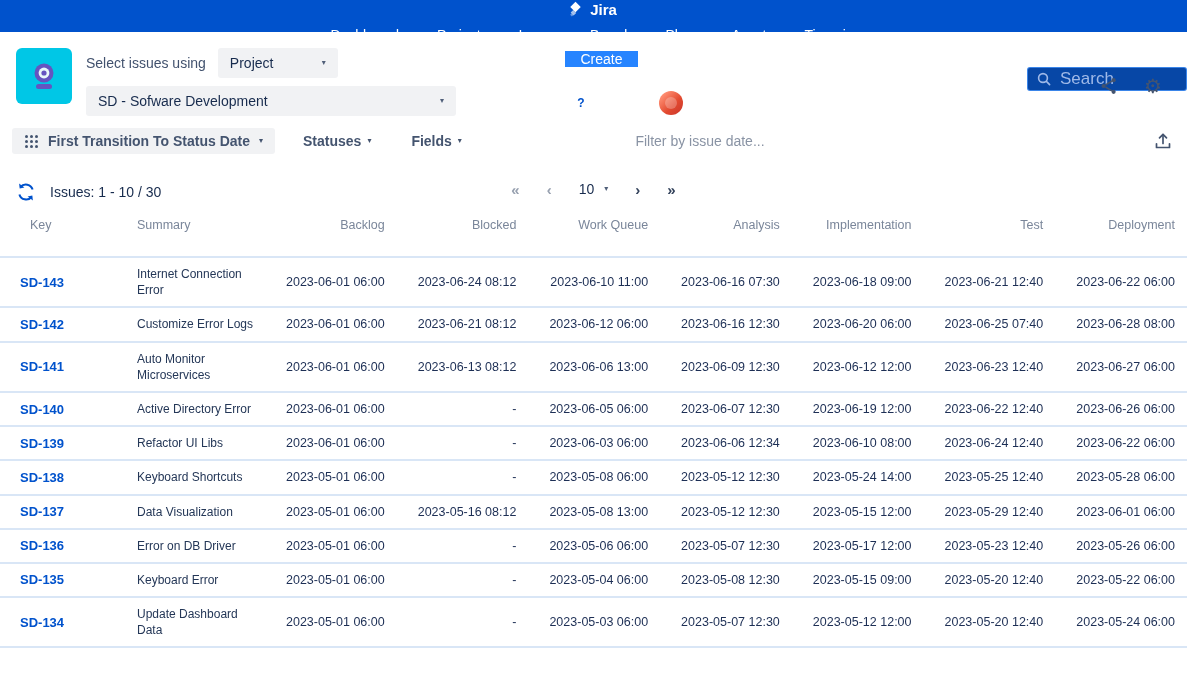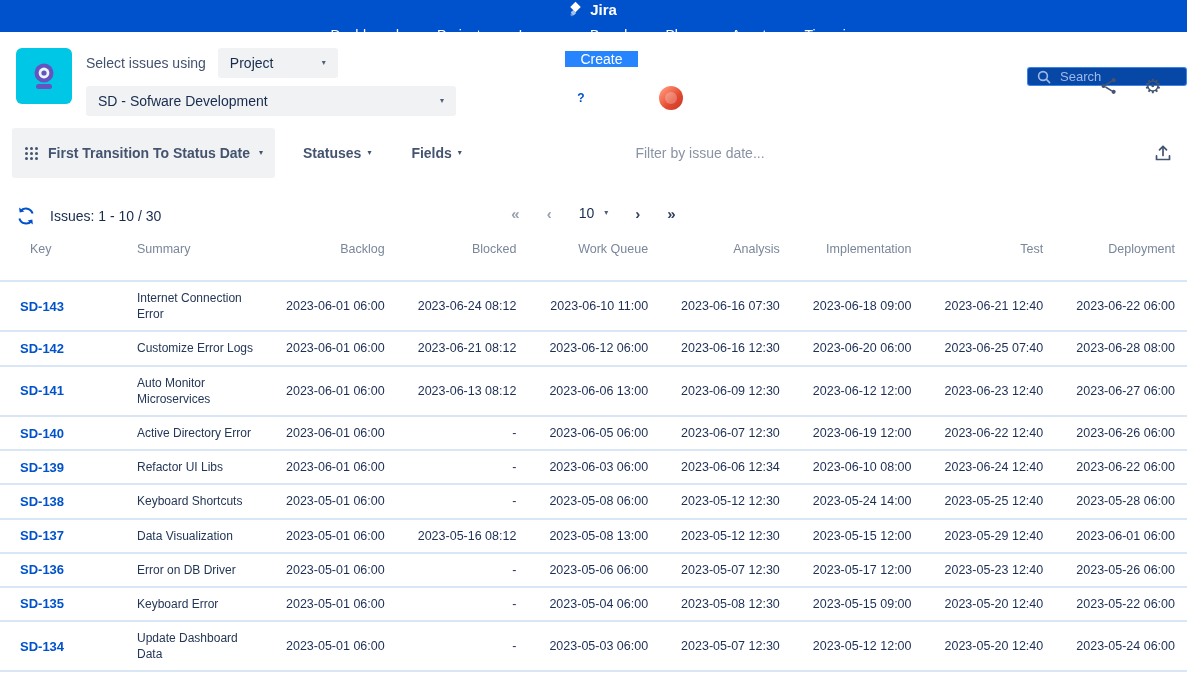--- a/index.html
+++ b/index.html
@@ -28,21 +28,21 @@
     height:32px; padding:0 15px; margin-left:4px;
     background:#2684FF; color:#fff; font-size:14px; font-weight:500;
   }
   .search-box {
     margin-left:auto; display:flex; align-items:center; gap:6px;
     width:160px; height:25px; padding:0 8px;
     background:#0747A6; border:1px solid rgba(76,154,255,.75); border-radius:3px;
   }
   .search-input {
     background:transparent; border:none; outline:none; color:#fff;
-    font-size:13px; width:110px; font-family:inherit;
+    font-size:17px; width:110px; font-family:inherit;
   }
   .search-input::placeholder { color:#9FB9E8; }
   .nav-right { display:flex; align-items:center; gap:21px; margin-left:20px; margin-right:12px; }
   .icon-btn { display:flex; align-items:center; justify-content:center; width:24px; height:24px; }
   .help-circle {
     width:20px; height:20px; border-radius:50%; background:#fff;
     display:flex; align-items:center; justify-content:center;
     color:#0052CC; font-size:12px; font-weight:700;
   }
   .gear-white { font-size:19px; color:#fff; line-height:1; }
@@ -73,21 +73,21 @@
   .dropdown .chev { color:#505F79; }
   .dropdown.sm { width:120px; }
   .dropdown.lg { width:370px; }
   .gadget-actions { margin-left:auto; display:flex; align-items:center; gap:20px; padding:26px 6px 0 0; }
   .icon-plain { display:flex; align-items:center; justify-content:center; width:24px; height:24px; }
   .gear-gray { font-size:20px; color:#44546F; line-height:1; }
 
   
   .toolbar { display:flex; align-items:center; padding:4px 12px 10px; position:relative; }
   .field-btn {
-    display:flex; align-items:center; gap:9px; height:50px; padding:0 12px;
+    display:flex; align-items:center; gap:9px; height:26px; padding:0 12px;
     background:#F1F2F4; border-radius:3px;
     font-size:14px; font-weight:700; color:#44546F;
   }
   .field-btn .chev { color:#44546F; }
   .text-btn { display:flex; align-items:center; gap:6px; font-size:14px; font-weight:700; color:#44546F; }
   .text-btn.statuses { margin-left:28px; }
   .text-btn.fields { margin-left:40px; }
   .text-btn .chev { color:#44546F; }
   .filter-ph {
     position:absolute; left:700px; transform:translateX(-50%);

